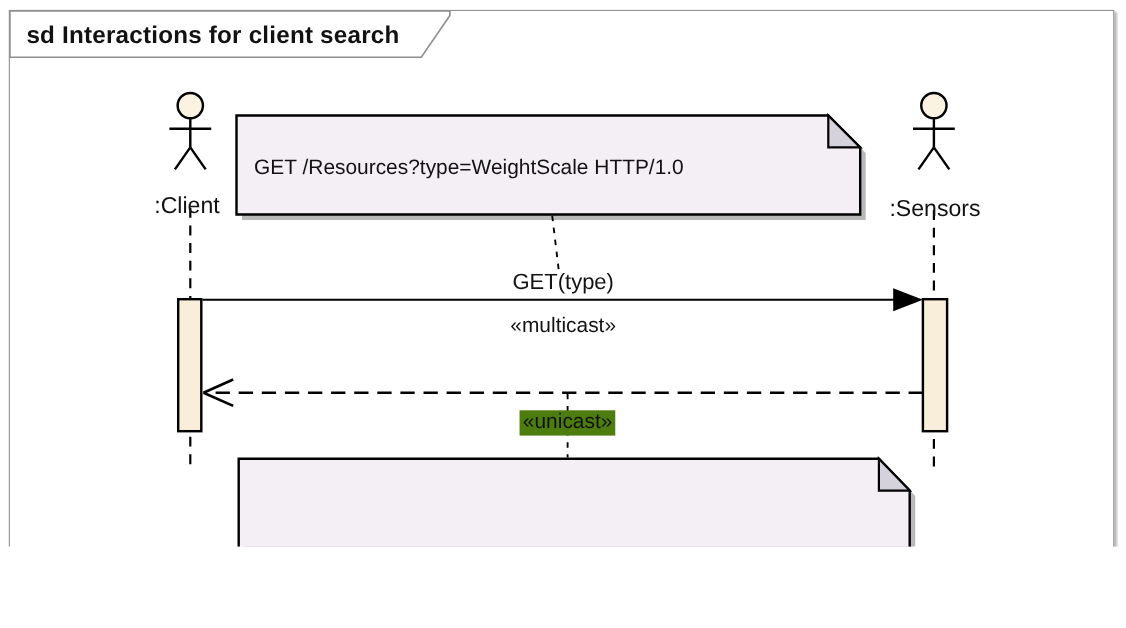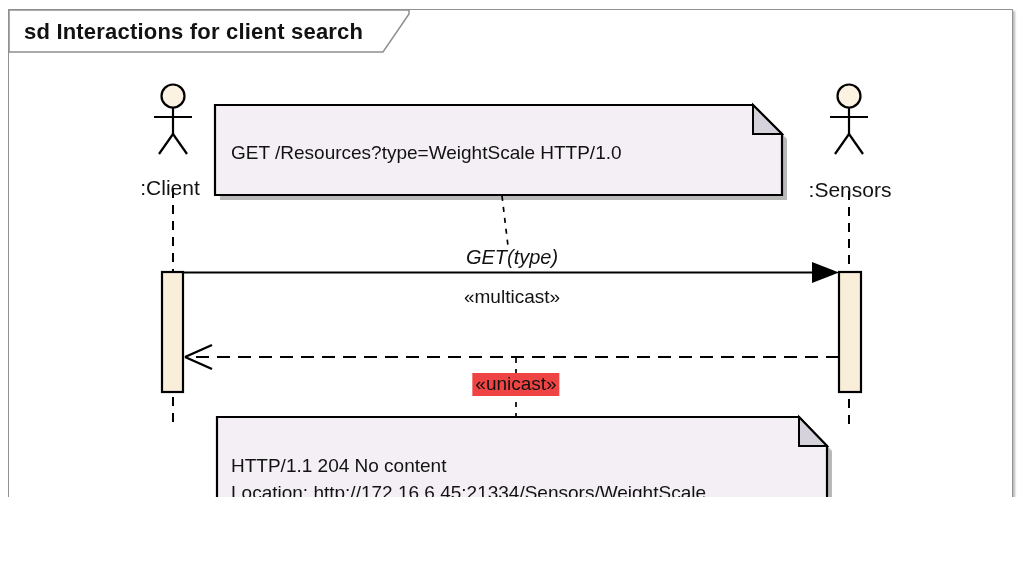--- a/index.html
+++ b/index.html
@@ -34,23 +34,23 @@
   }
   .title {
     left: 24px; top: 19px;
     font-size: 22px;
     font-weight: bold;
     letter-spacing: 0.2px;
   }
   .actor-label { font-size: 21px; transform: translateX(-50%); margin-top: 12px; }
   .note-text { font-size: 19px; }
   .note-text div { line-height: 27px; }
-  .msg-label { font-size: 20px; transform: translateX(-50%); font-style: italic; }
+  .msg-label { font-size: 20px; transform: translateX(-50%); }
   .stereo-label { font-size: 19px; transform: translateX(-50%); }
-  .bg-white { background: #ef4444; padding: 0 3px; }
+  .bg-white { background: #4d7c0f; padding: 0 3px; }
 </style>
 </head>
 <body>
 
 <div id="stage">
 
   <div class="frame"></div>
 
   <svg class="overlay" viewBox="0 0 1024 571">
 
@@ -102,24 +102,20 @@
   <div class="txt title">sd Interactions for client search</div>
 
   <div class="txt actor-label" style="left:170px; top:163px;">:Client</div>
 
   <div class="txt actor-label" style="left:850px; top:165px;">:Sensors</div>
 
   <div class="txt note-text" style="left:231px; top:139px;">
     <div>GET /Resources?type=WeightScale HTTP/1.0</div>
   </div>
 
-  <div class="txt note-text" style="left:231px; top:452px;">
-    <div>HTTP/1.1 204 No content</div>
-    <div>Location: http://172.16.6.45:21334/Sensors/WeightScale</div>
-  </div>
 
   <div class="txt msg-label" style="left:512px; top:245px;">GET(type)</div>
 
   <div class="txt stereo-label" style="left:512px; top:286px;text-align:right;">«multicast»</div>
 
   <div class="txt stereo-label bg-white" style="left:516px; top:373px;">«unicast»</div>
 
 </div>
 
 </body></html>

